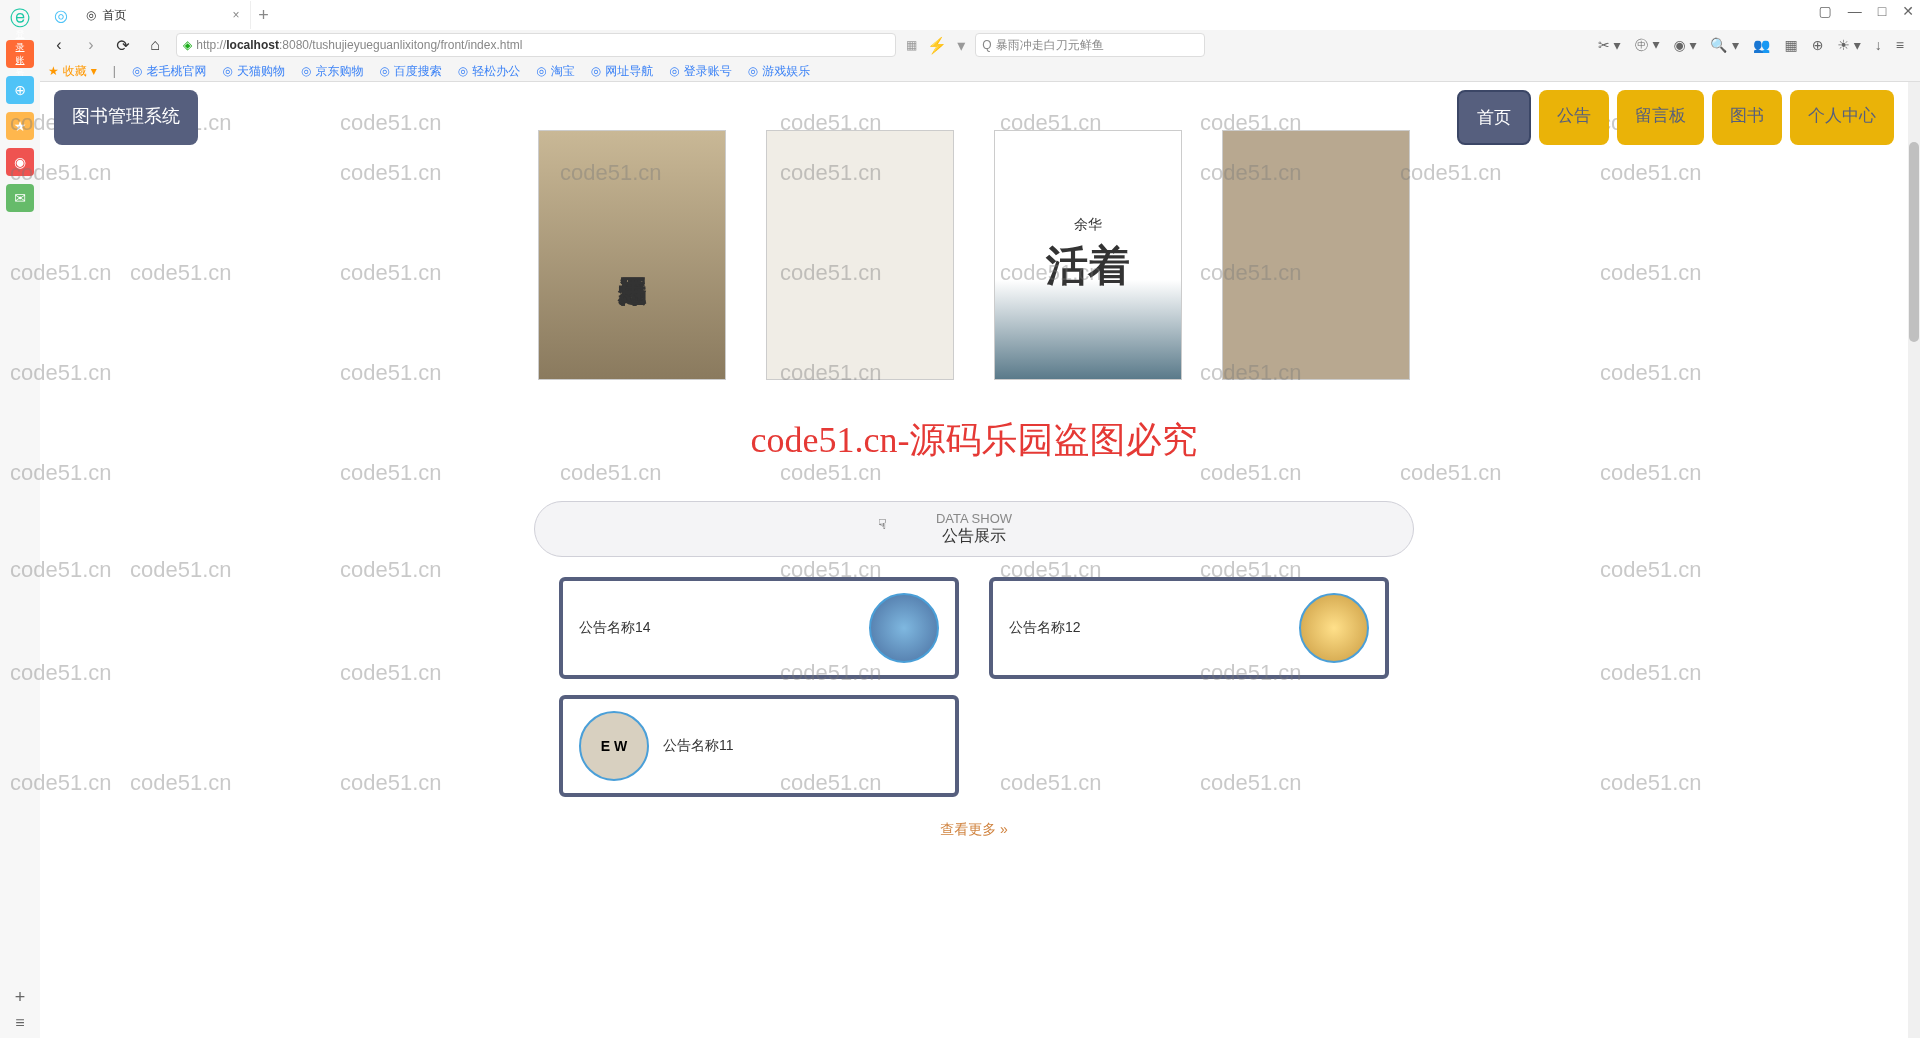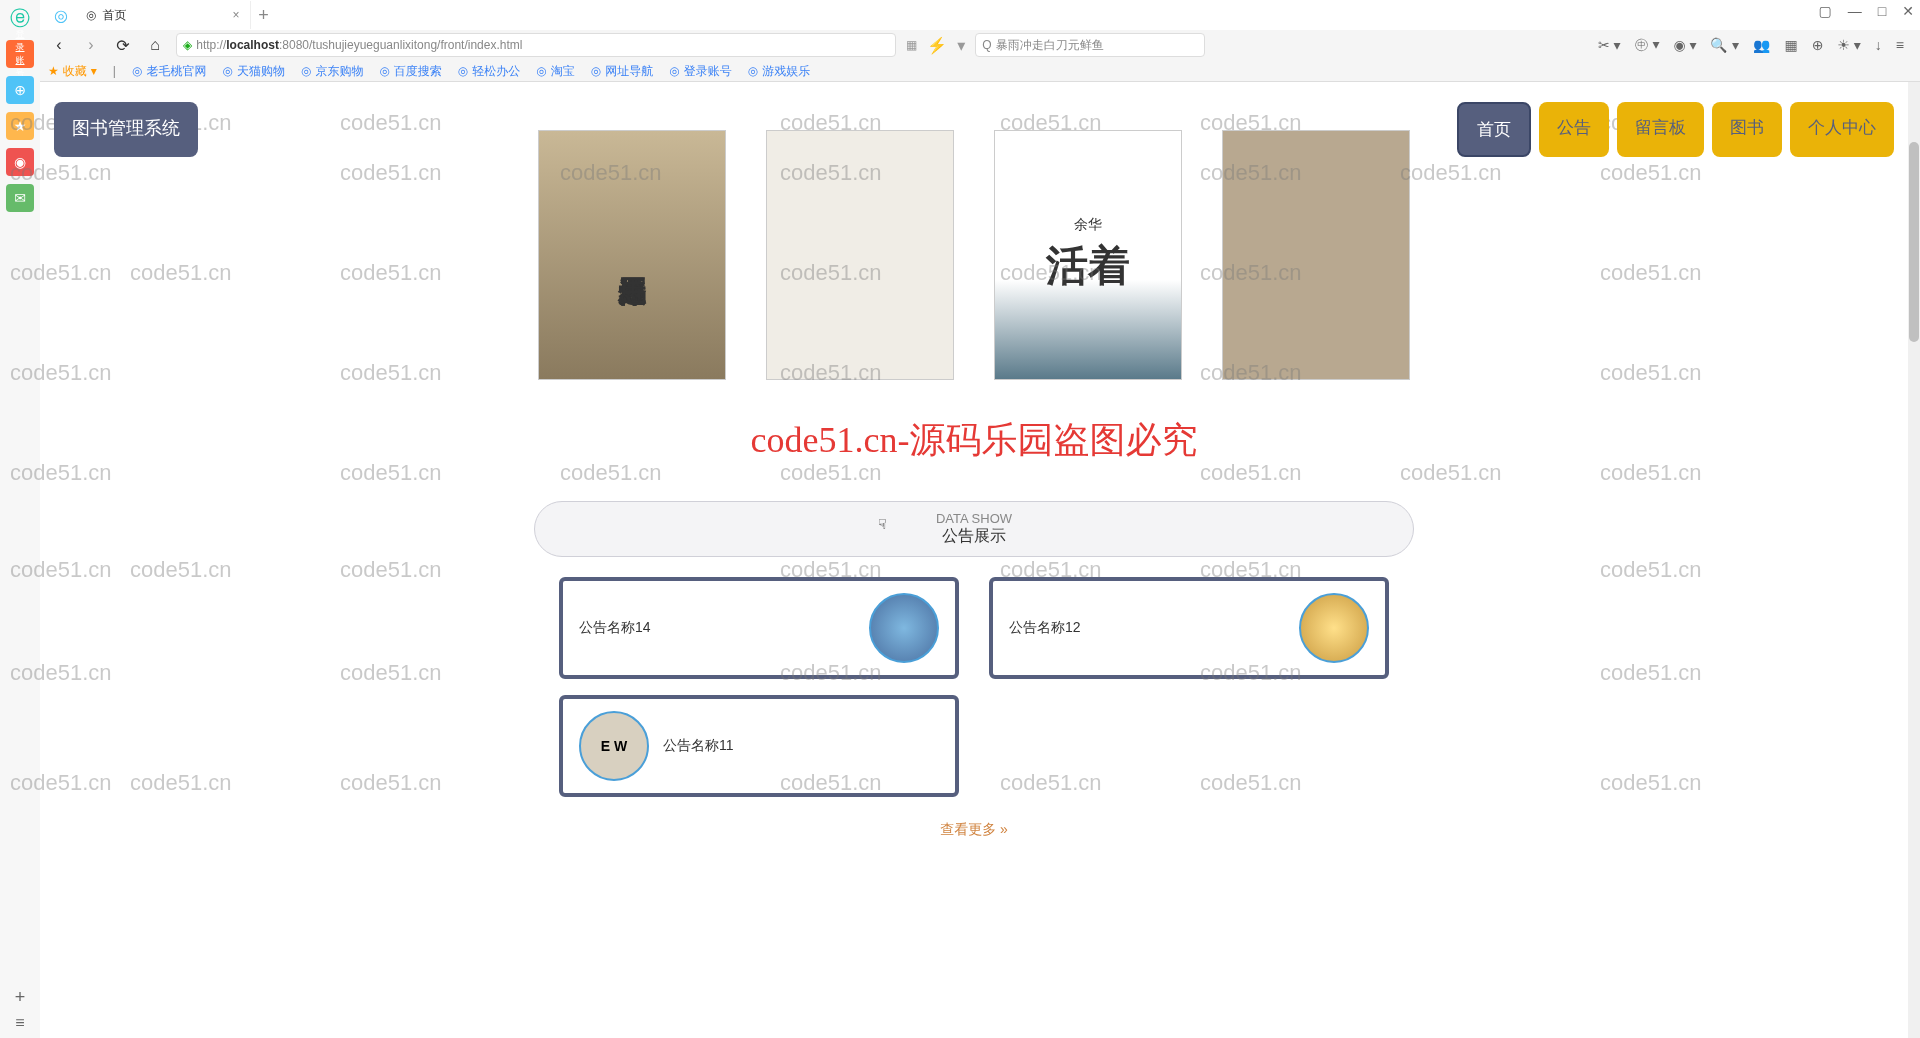--- a/index.html
+++ b/index.html
@@ -41,21 +41,21 @@
 .edge-red { background: #ef5350; color: #fff; }
 .edge-green { background: #66bb6a; color: #fff; }
 .edge-logo { color: #1cc8a5; font-size: 20px; }
 .edge-tag { background: #ff6b35; color: #fff; font-size: 9px; padding: 1px 14px; text-decoration: underline; }
 .edge-plus { position: absolute; bottom: 30px; color: #666; font-size: 18px; cursor: pointer; }
 .edge-menu { position: absolute; bottom: 6px; color: #666; cursor: pointer; }
 
 
 .content { position: absolute; top: 82px; left: 40px; right: 12px; bottom: 0; overflow-y: auto; background: #fff; }
 
-.app-header { position: fixed; top: 94px; left: 40px; right: 12px; z-index: 10; display: flex; justify-content: space-between; padding: 8px 14px; pointer-events: none; }
+.app-header { position: fixed; top: 82px; left: 40px; right: 12px; z-index: 10; display: flex; justify-content: space-between; padding: 8px 14px; pointer-events: none; }
 .app-header > * { pointer-events: auto; }
 .brand { background: #565f7e; color: #fff; padding: 14px 18px; border-radius: 8px; font-size: 18px; }
 .nav-tabs { display: flex; gap: 8px; }
 .nav-tab { background: #eab308; color: #565f7e; padding: 14px 18px; border-radius: 8px; font-size: 17px; cursor: pointer; }
 .nav-tab.active { background: #565f7e; color: #fff; border: 2px solid #3b4666; }
 
 .books-row { display: flex; justify-content: center; gap: 40px; margin-top: 48px; }
 .book-cover { width: 188px; height: 250px; background: #e8e2d6; border: 1px solid #ccc; display: flex; align-items: center; justify-content: center; position: relative; overflow: hidden; }
 .book-cover.b1 { background: linear-gradient(#c9b896, #8a7a5e); }
 .book-cover.b2 { background: #f0ede6; }

